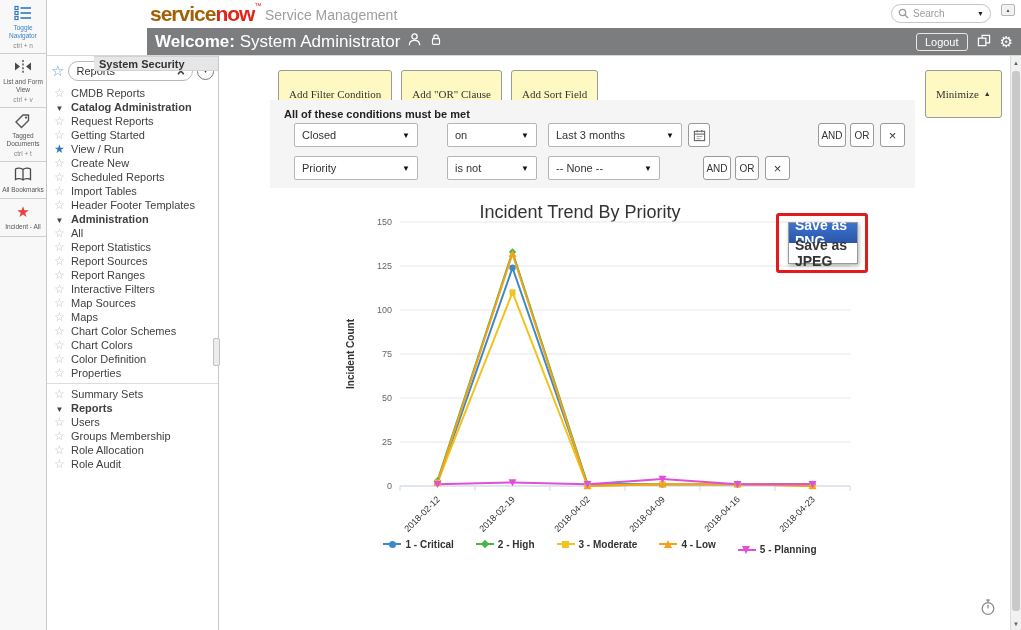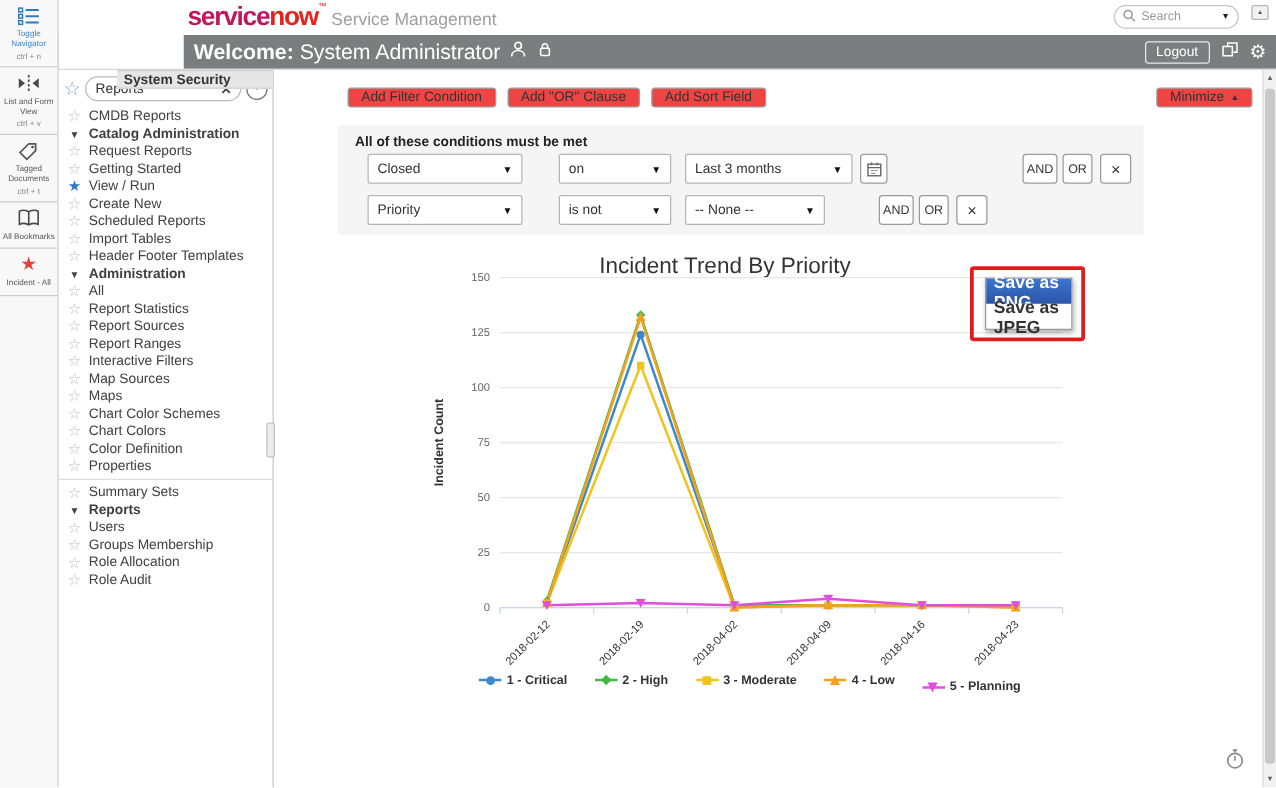--- a/index.html
+++ b/index.html
@@ -11,21 +11,21 @@
   .strip-item{border-bottom:1px solid #cdcdcd;text-align:center;padding:5px 1px 4px}
   .strip-ico{display:block;height:18px;line-height:18px}
   .strip-label{font-size:6.5px;color:#555;line-height:1.3;margin-top:1px;word-wrap:break-word}
   .strip-shortcut{font-size:6.5px;color:#888;margin-top:1px}
   .strip-item.accent .strip-label{color:#3b82c4}
   .red-star{color:#e8403a;font-size:15px;line-height:16px}
 
   
   .header{position:absolute;left:47px;top:0;width:974px;height:28px;background:#fff}
   .logo{position:absolute;left:103px;top:2px;font-size:21px;font-weight:bold;letter-spacing:-1px}
-  .logo .p1{color:#be185d}.logo .p2{color:#e1251b}
+  .logo .p1{color:#a16207}.logo .p2{color:#e1251b}
   .logo .tm{font-size:7px;color:#e1251b;vertical-align:top;font-weight:normal;letter-spacing:0}
   .app-title{position:absolute;left:218px;top:7px;font-size:14px;color:#9e9e9e}
   .search-pill{position:absolute;right:30px;top:4px;width:100px;height:19px;border:1px solid #c5c5c5;border-radius:10px;display:flex;align-items:center;padding:0 6px;gap:4px;background:#fff}
   .search-pill input{border:none;outline:none;flex:1;min-width:0;font-size:10px;color:#444;font-family:"Liberation Sans",sans-serif;background:transparent}
   .search-pill input::placeholder{color:#9a9a9a}
   .pill-caret{font-size:7px;color:#222}
   .collapse-btn{position:absolute;right:6px;top:4px;width:14px;height:12px;border:1px solid #b5b5b5;border-radius:2px;background:#f2f2f2;font-size:5px;color:#555;text-align:center;line-height:10px}
 
   
   .dark-bar{position:absolute;left:147px;top:28px;width:874px;height:27px;background:#7c7d7f;display:flex;align-items:center;padding:0 8px;gap:7px}
@@ -49,21 +49,21 @@
   .nav-row.divider{height:4px;border-bottom:1px solid #ddd;margin-bottom:3px}
   .nav-row.caret-row .nav-label{font-weight:bold}
   .nav-ico{width:13px;text-align:center;flex:0 0 auto}
   .nav-ico.star::before{content:"☆";color:#bdbdbd;font-size:12px}
   .nav-ico.star-filled::before{content:"★";color:#2f7ac4;font-size:12px}
   .nav-ico.caret::before{content:"▼";color:#444;font-size:8px}
   .sb-handle{position:absolute;left:213px;top:338px;width:7px;height:28px;background:#ececec;border:1px solid #c2c2c2;border-radius:2px}
 
   
   .content{position:absolute;left:220px;top:56px;width:790px;height:574px;background:#fff}
-  .btn{display:inline-flex;align-items:center;gap:5px;border:1px solid #9a9a9a;border-radius:3px;background:#ef4444;font-size:11px;color:#333;padding:1px 10px;font-family:Liberation Sans, sans-serif}
+  .btn{display:inline-flex;align-items:center;gap:5px;border:1px solid #9a9a9a;border-radius:3px;background:#fef9c3;font-size:11px;color:#333;padding:17px 10px;font-family:Liberation Serif, serif}
   .toolbar{position:absolute;left:58px;top:14px;display:flex;gap:9px}
   .minimize-btn{position:absolute;left:705px;top:14px}
   .tiny-caret{font-size:7px;color:#333}
 
   .filter-panel{position:absolute;left:50px;top:44px;width:645px;height:88px;background:#f5f5f5}
   .match-text{position:absolute;left:14px;top:8px;font-size:11px;font-weight:bold;color:#222}
   .sel{position:absolute;height:24px;border:1px solid #b5b5b5;border-radius:2px;background:#fff;font-size:11px;color:#333;display:flex;align-items:center;justify-content:space-between;padding:0 7px;gap:4px;overflow:hidden}
   .sel .caret{font-size:8px;color:#111;flex:0 0 auto}
   .mini-btn{position:absolute;height:24px;border:1px solid #9a9a9a;border-radius:3px;background:#fff;font-size:10px;color:#333;display:flex;align-items:center;justify-content:center}
   .cal-btn{position:absolute;left:418px;top:23px;width:22px;height:24px;border:1px solid #9a9a9a;border-radius:3px;background:#fff;display:flex;align-items:center;justify-content:center}

